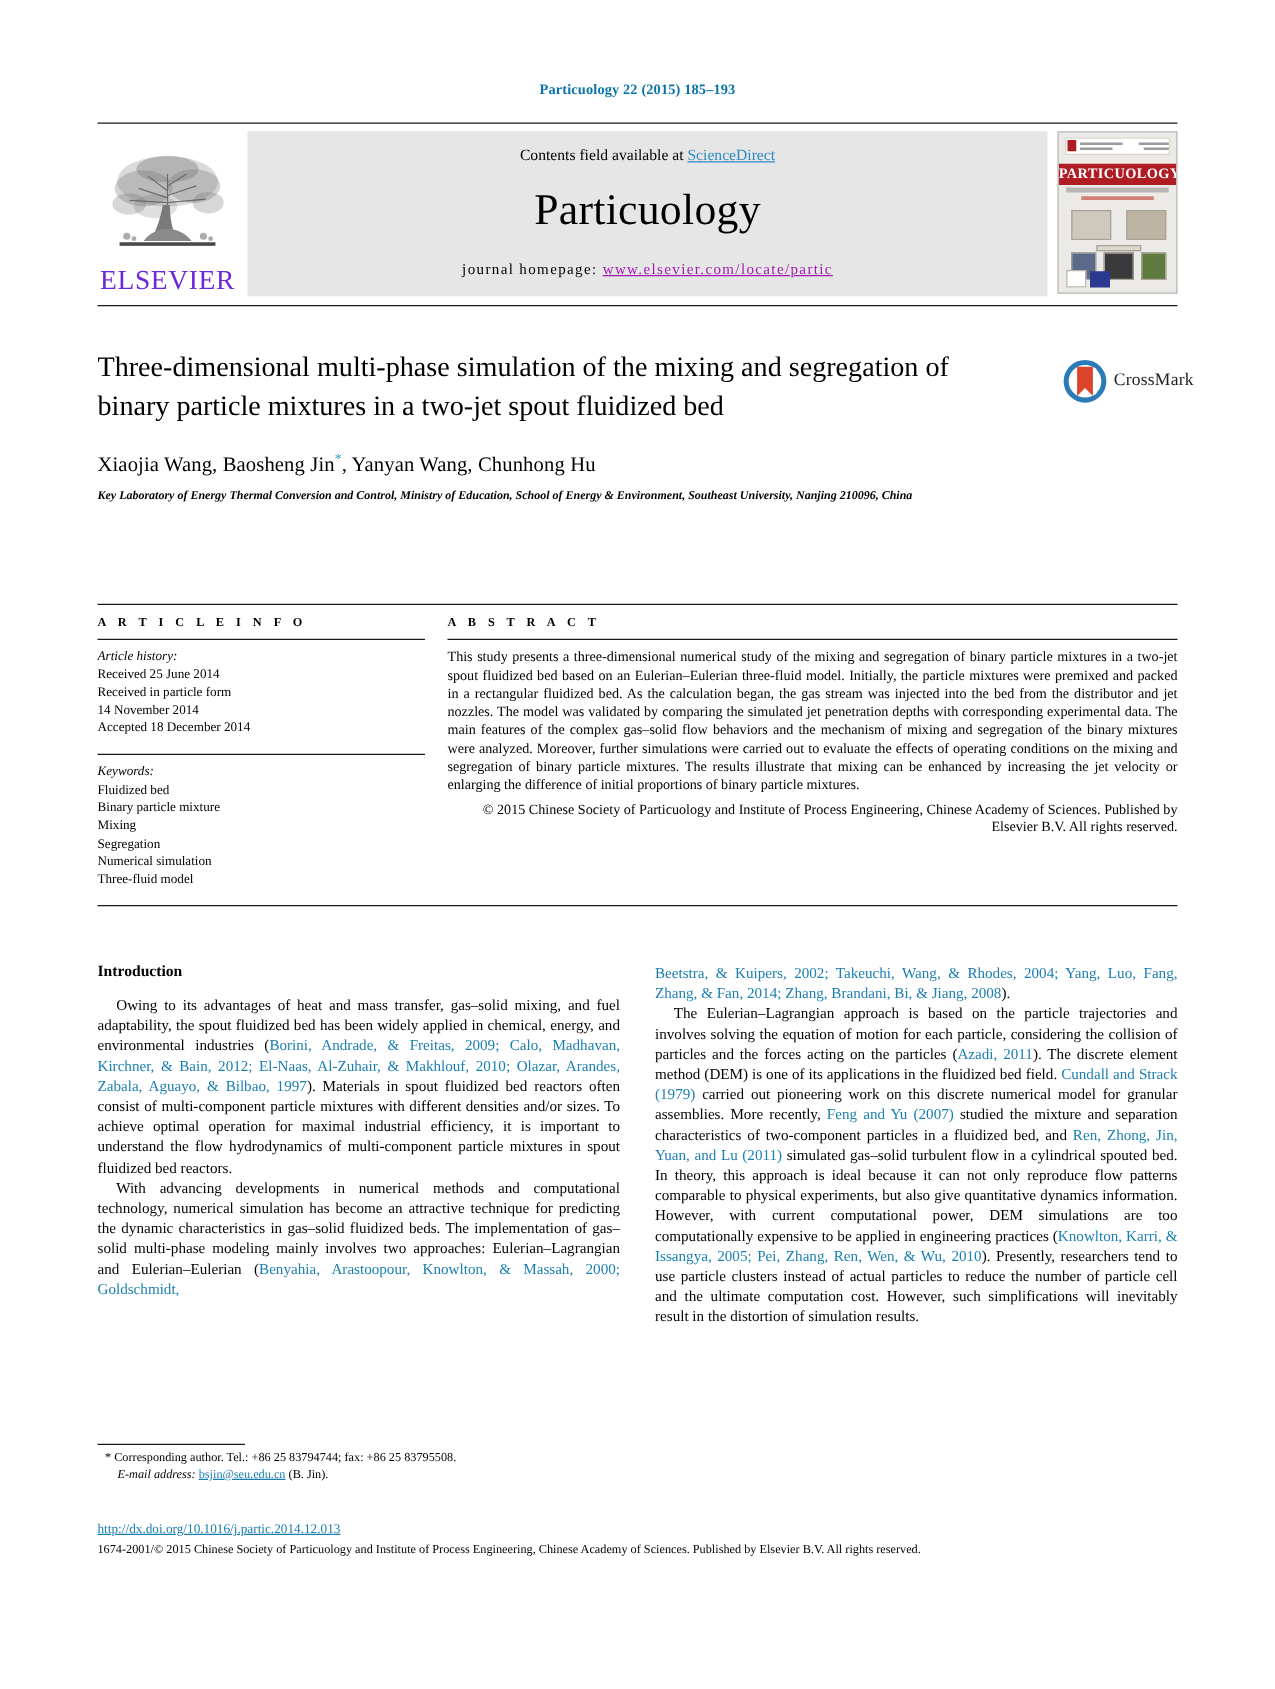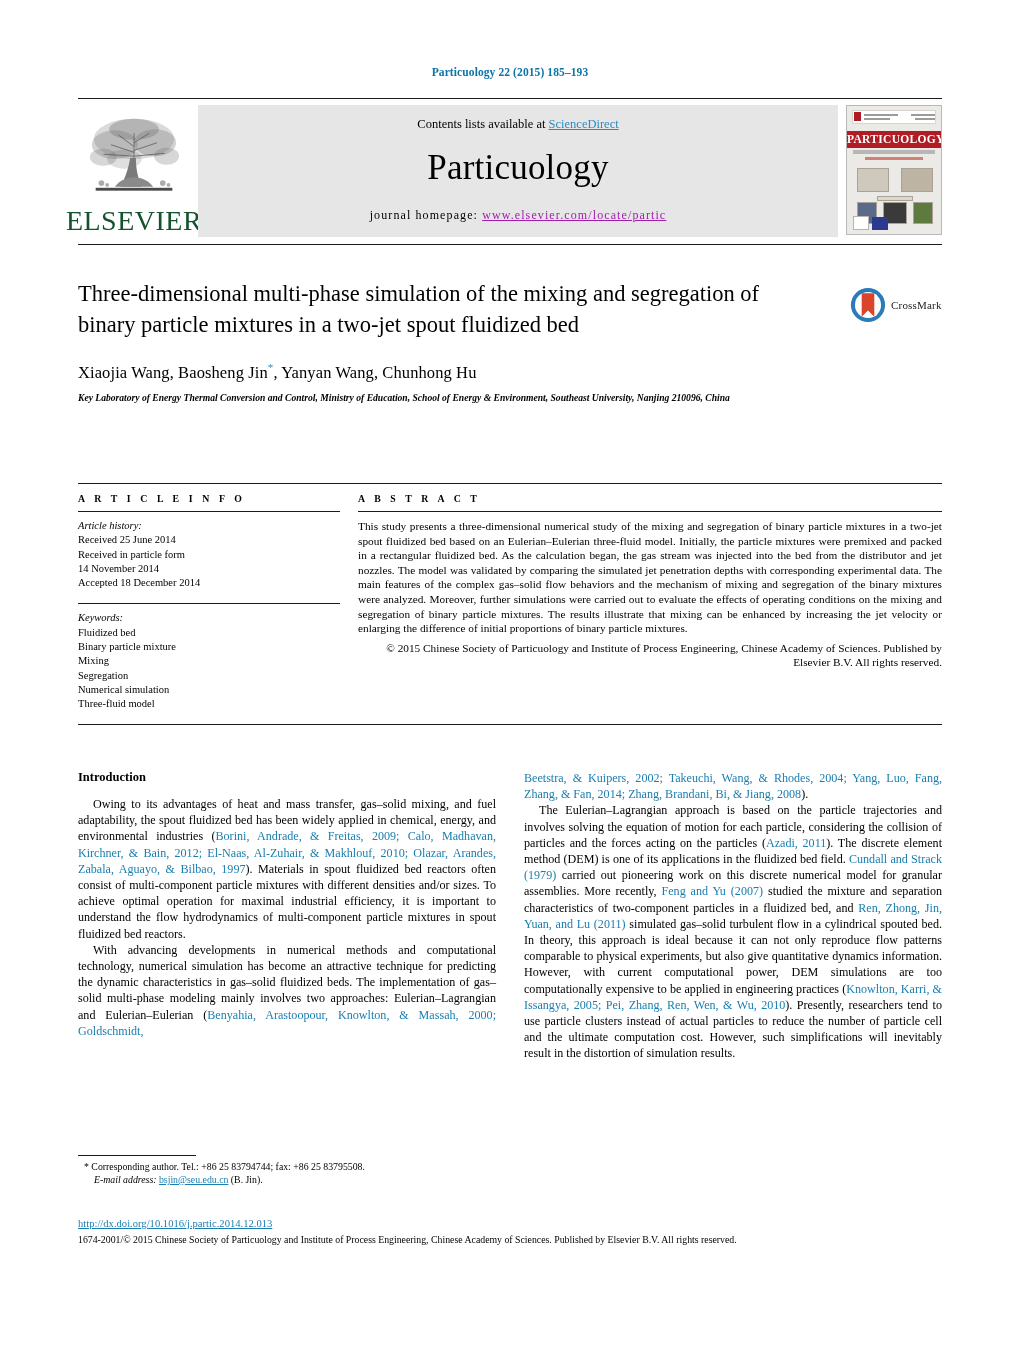--- a/index.html
+++ b/index.html
@@ -27,21 +27,21 @@
   .mast-body { display:flex; align-items:stretch; height:132px; margin-top:6px; }
 
   .elsevier {
     width:112px; flex:0 0 112px;
     display:flex; flex-direction:column; align-items:center; justify-content:flex-end;
     padding-bottom:2px;
   }
   .elsevier .tree { width:96px; height:92px; }
   .elsevier .wordmark {
     font-family:"Liberation Serif", serif;
-    font-size:28px; letter-spacing:.5px; color:#14532d; font-weight:400; line-height:1;
+    font-size:22px; letter-spacing:.5px; color:#6d28d9; font-weight:400; line-height:1;
     margin-top:1px;
   }
 
   .mast-center {
     flex:1 1 auto; background:#e6e6e6; margin:0 8px;
     display:flex; flex-direction:column; align-items:center; justify-content:center;
     padding:10px 0 14px 0;
   }
   .contents-line { font-size:12.5px; color:#000; margin-top:2px; }
   .contents-line .sd { color:#2e8bc0;text-align:right; }
@@ -78,21 +78,21 @@
   .titleblock { position:absolute; left:78px; top:278px; width:864px; }
   .art-title {
     font-size:22.5px; line-height:31px; font-weight:400; width:700px;
     letter-spacing:0; margin:0;
   }
   .crossmark {
     position:absolute; right:0; top:4px; width:92px; height:46px;
     display:flex; align-items:center; gap:5px;
   }
   .crossmark .cmlogo { width:36px; height:36px; flex:0 0 36px; }
-  .crossmark .cmtext { font-size:11px; letter-spacing:.2px; color:#222; }
+  .crossmark .cmtext { font-size:14px; letter-spacing:.2px; color:#222; }
 
   .authors { font-size:16.5px; margin-top:21px; letter-spacing:.1px; }
   .authors .star { color:#2e8bc0; font-size:11px; vertical-align:super; }
   .affil {
     font-size:9.6px; font-style:italic; font-weight:bold; line-height:13.5px;
     margin-top:8px; width:800px; letter-spacing:0;
   }
 
   
   .infoabs { position:absolute; left:78px; top:483px; width:864px; }
@@ -180,21 +180,21 @@
               <circle cx="22" cy="74" r="2"></circle>
             <circle cx="80" cy="72" r="3"></circle>
               <circle cx="86" cy="74" r="2"></circle>
           </g>
         </svg>
         <div class="wordmark">ELSEVIER</div>
       </div>
 
       <div class="mast-center">
         <div class="contents-line">
-          <span>Contents lists available at </span><a class="sd" href="#">ScienceDirect</a>
+          <span>Contents field available at </span><a class="sd" href="#">ScienceDirect</a>
         </div>
         <div class="journal-title">Particuology</div>
         <div class="homepage">
           <span class="lbl">journal homepage:</span>
           <a class="url" href="#">www.elsevier.com/locate/partic</a>
         </div>
       </div>
 
       <div class="cover">
         <div class="cov-top"></div>

